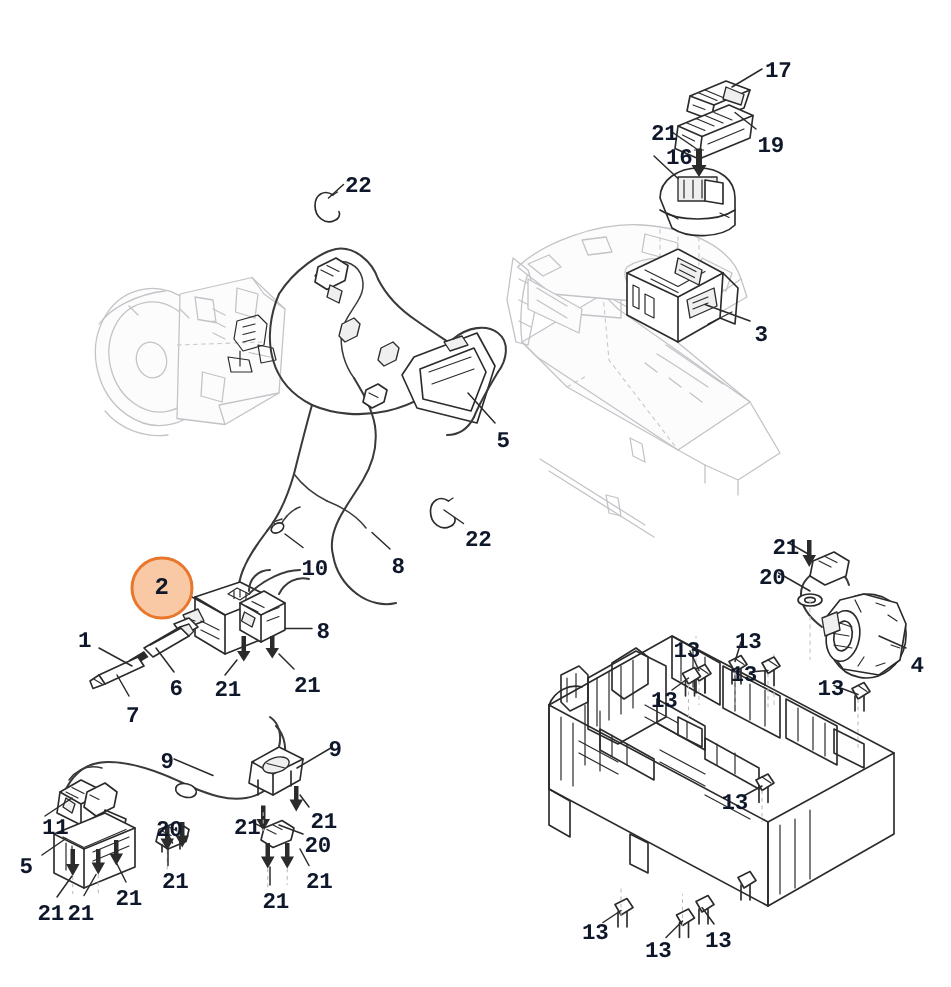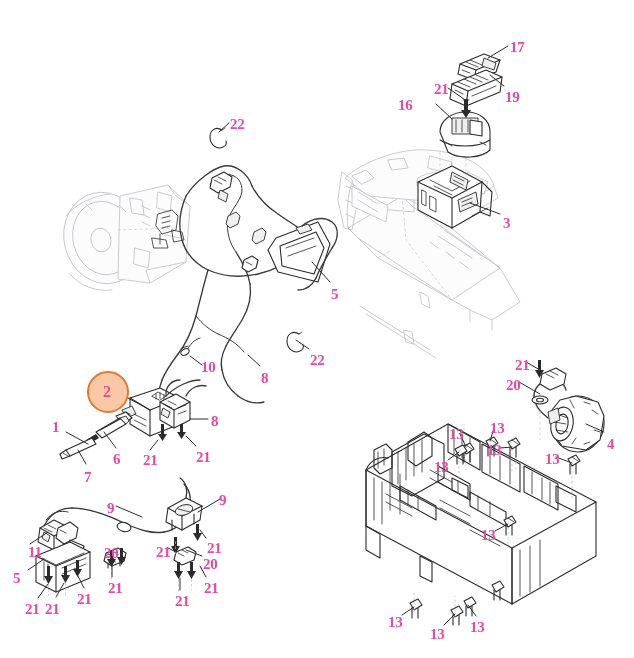--- a/index.html
+++ b/index.html
@@ -1,21 +1,21 @@
 <!DOCTYPE html>
 <html><head>
 <meta charset="utf-8">
 <style>
   html,body{margin:0;padding:0;background:#ffffff;}
   body{width:634px;height:658px;overflow:hidden;
        font-family:"Liberation Sans","DejaVu Sans",sans-serif;}
   #diagram{position:relative;width:634px;height:658px;background:#fff;}
   #svgroot{position:absolute;left:0;top:0;width:634px;height:658px;}
-  .lbl{position:absolute;font-family:Liberation Serif, serif;
-       font-size:15px;font-weight:bold;color:#ec4899;white-space:nowrap;
+  .lbl{position:absolute;font-family:Liberation Mono, monospace;
+       font-size:15px;font-weight:bold;color:#0f172a;white-space:nowrap;
        line-height:1;letter-spacing:-0.2px;}
   .hl-circle{position:absolute;border-radius:50%;box-sizing:border-box;}
 </style>
 </head>
 <body>
 
 <div id="diagram">
 
   <svg id="svgroot" viewBox="0 0 634 658">
     <defs>
@@ -484,35 +484,35 @@
   <div id="labels">
       <div class="lbl" style="left: 52px; top: 420px;">1</div>
       <div class="lbl" style="left: 103px; top: 384px; font-size: 16px;">2</div>
       <div class="lbl" style="left: 503px; top: 216px;">3</div>
       <div class="lbl" style="left: 607px; top: 437px;">4</div>
       <div class="lbl" style="left: 331px; top: 287px;">5</div>
       <div class="lbl" style="left: 113px; top: 452px;">6</div>
       <div class="lbl" style="left: 84px; top: 470px;">7</div>
       <div class="lbl" style="left: 261px; top: 371px;">8</div>
       <div class="lbl" style="left: 107px; top: 501px;">9</div>
-      <div class="lbl" style="left: 201px; top: 360px;">10</div>
+      <div class="lbl" style="left: 201px; top: 372px;">10</div>
       <div class="lbl" style="left: 28px; top: 545px;">11</div>
       <div class="lbl" style="left: 211px; top: 414px;">8</div>
       <div class="lbl" style="left: 449px; top: 427px;">13</div>
       <div class="lbl" style="left: 490px; top: 421px;">13</div>
       <div class="lbl" style="left: 487px; top: 443px;">13</div>
       <div class="lbl" style="left: 434px; top: 460px;">13</div>
       <div class="lbl" style="left: 545px; top: 452px;">13</div>
       <div class="lbl" style="left: 481px; top: 528px;">13</div>
       <div class="lbl" style="left: 388px; top: 615px;">13</div>
       <div class="lbl" style="left: 430px; top: 627px;">13</div>
       <div class="lbl" style="left: 470px; top: 620px;">13</div>
       <div class="lbl" style="left: 13px; top: 571px;">5</div>
       <div class="lbl" style="left: 219px; top: 493px;">9</div>
-      <div class="lbl" style="left: 398px; top: 98px;">16</div>
+      <div class="lbl" style="left: 444px; top: 98px;">16</div>
       <div class="lbl" style="left: 510px; top: 40px;">17</div>
       <div class="lbl" style="left: 505px; top: 90px;">19</div>
       <div class="lbl" style="left: 506px; top: 378px;">20</div>
       <div class="lbl" style="left: 104px; top: 546px;">20</div>
       <div class="lbl" style="left: 203px; top: 557px;">20</div>
       <div class="lbl" style="left: 143px; top: 453px;">21</div>
       <div class="lbl" style="left: 196px; top: 450px;">21</div>
       <div class="lbl" style="left: 434px; top: 82px;">21</div>
       <div class="lbl" style="left: 515px; top: 358px;">21</div>
       <div class="lbl" style="left: 25px; top: 602px;">21</div>

